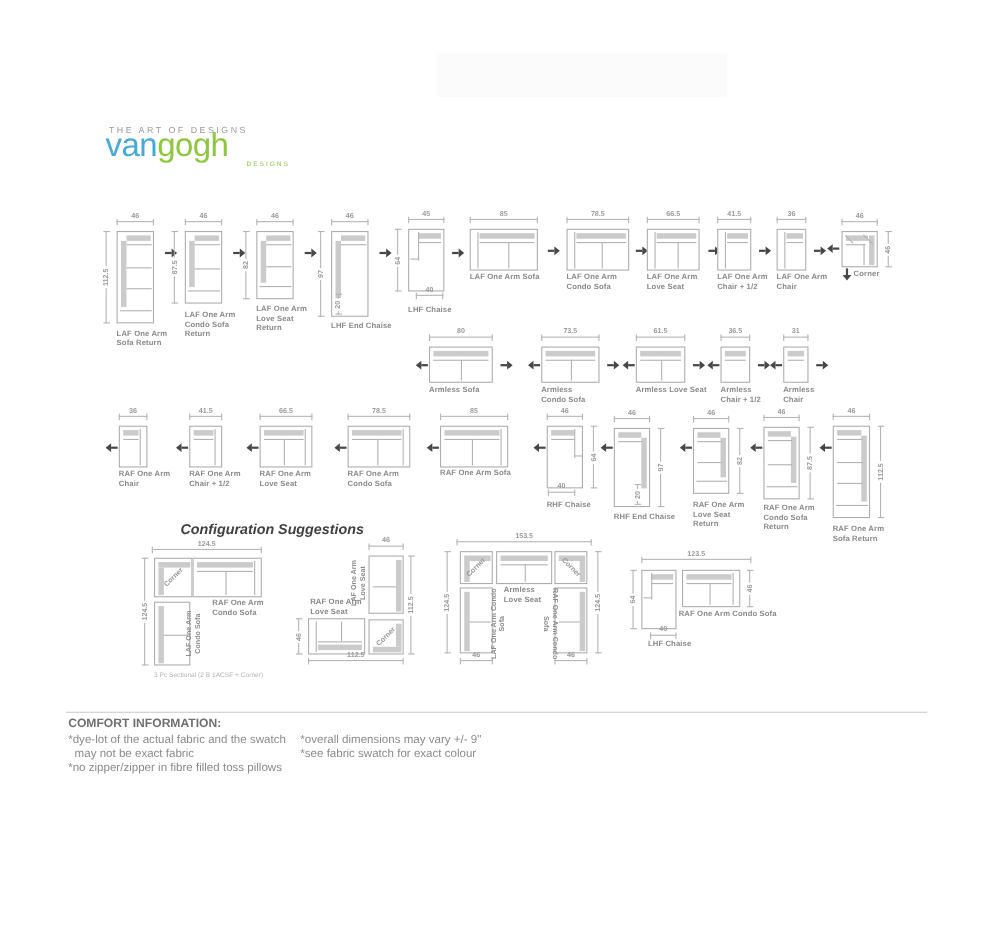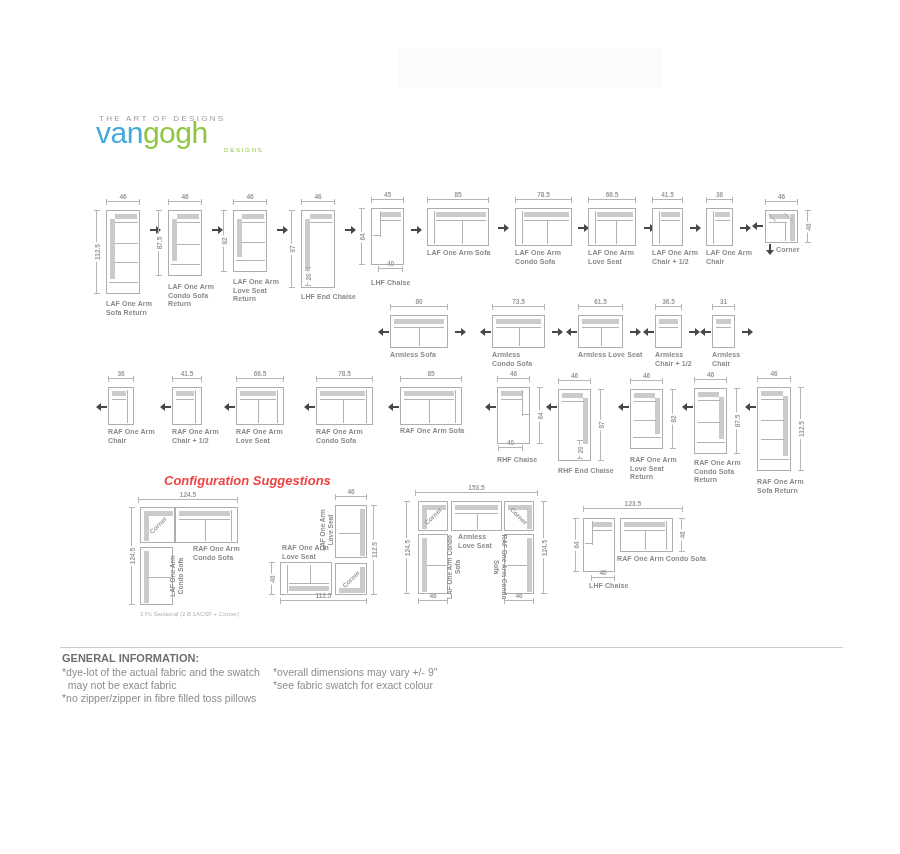--- a/index.html
+++ b/index.html
@@ -33,21 +33,21 @@
   .plabel{position:absolute;font-size:7px;font-weight:700;color:#8a8a8a;line-height:8.6px;
       letter-spacing:0.1px;white-space:pre;}
   .rlabel{position:absolute;font-size:6.5px;font-weight:700;color:#8a8a8a;line-height:7.5px;
       text-align:center;white-space:pre;}
   .diag{position:absolute;font-size:6.5px;font-weight:700;color:#979797;white-space:nowrap;}
   .arr{position:absolute;width:11px;height:8px;}
   .arr i{position:absolute;background:#474747;}
   .arr b{position:absolute;width:0;height:0;}
   
   #config-title{position:absolute;left:164px;top:473px;font-size:13px;font-weight:700;
-      font-style:italic;color:#ef4444;}
+      font-style:italic;color:#404040;}
   #config-caption{position:absolute;left:140px;top:611px;font-size:6px;color:#b3b3b3;}
   
   .gi-rule{position:absolute;left:60px;top:647px;width:783px;height:1px;background:#cccccc;}
   #gi-head{position:absolute;left:62px;top:652px;font-size:11px;font-weight:700;color:#6f6f6f;}
   .gi-note{position:absolute;font-size:10.5px;color:#8b8b8b;line-height:12.5px;white-space:pre;}
   #footer-text{position:absolute;left:62px;top:721px;font-size:10.5px;color:#8b8b8b;}
 </style>
 </head>
 <body>
 
@@ -699,21 +699,21 @@
         <div class="plabel" style="left: 617px; top: 555px;">RAF One Arm Condo Sofa</div>
         <div class="plabel" style="left: 589px; top: 582px;">LHF Chaise</div>
       </div>
     </div>
 
   <div id="config-title">Configuration Suggestions</div>
   <div id="config-caption">3 Pc Sectional (2 B 1ACSF + Corner)</div>
 
   <div>
     <div class="gi-rule"></div>
-    <div id="gi-head">GENERAL INFORMATION:</div>
+    <div id="gi-head">COMFORT INFORMATION:</div>
     <div class="gi-note" style="left:62px;top:666px;">*dye-lot of the actual fabric and the swatch</div>
     <div class="gi-note" style="left:62px;top:679px;">  may not be exact fabric</div>
     <div class="gi-note" style="left:62px;top:692px;">*no zipper/zipper in fibre filled toss pillows</div>
     <div class="gi-note" style="left:273px;top:666px;">*overall dimensions may vary +/- 9"</div>
     <div class="gi-note" style="left:273px;top:679px;">*see fabric swatch for exact colour</div>
   </div>
 
 </div>
 
 </body></html>

